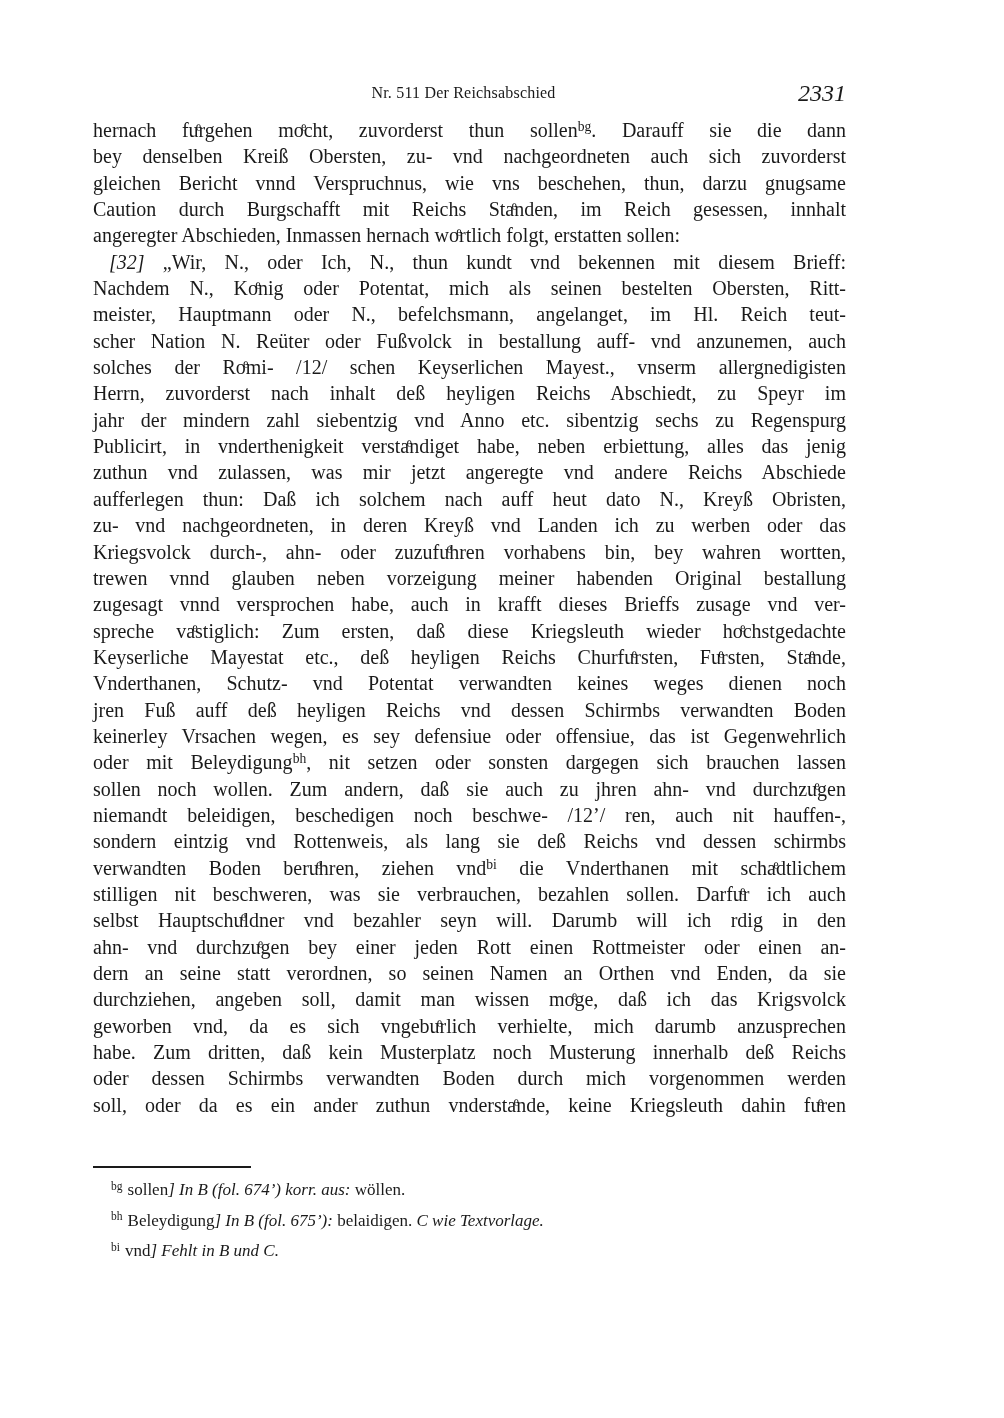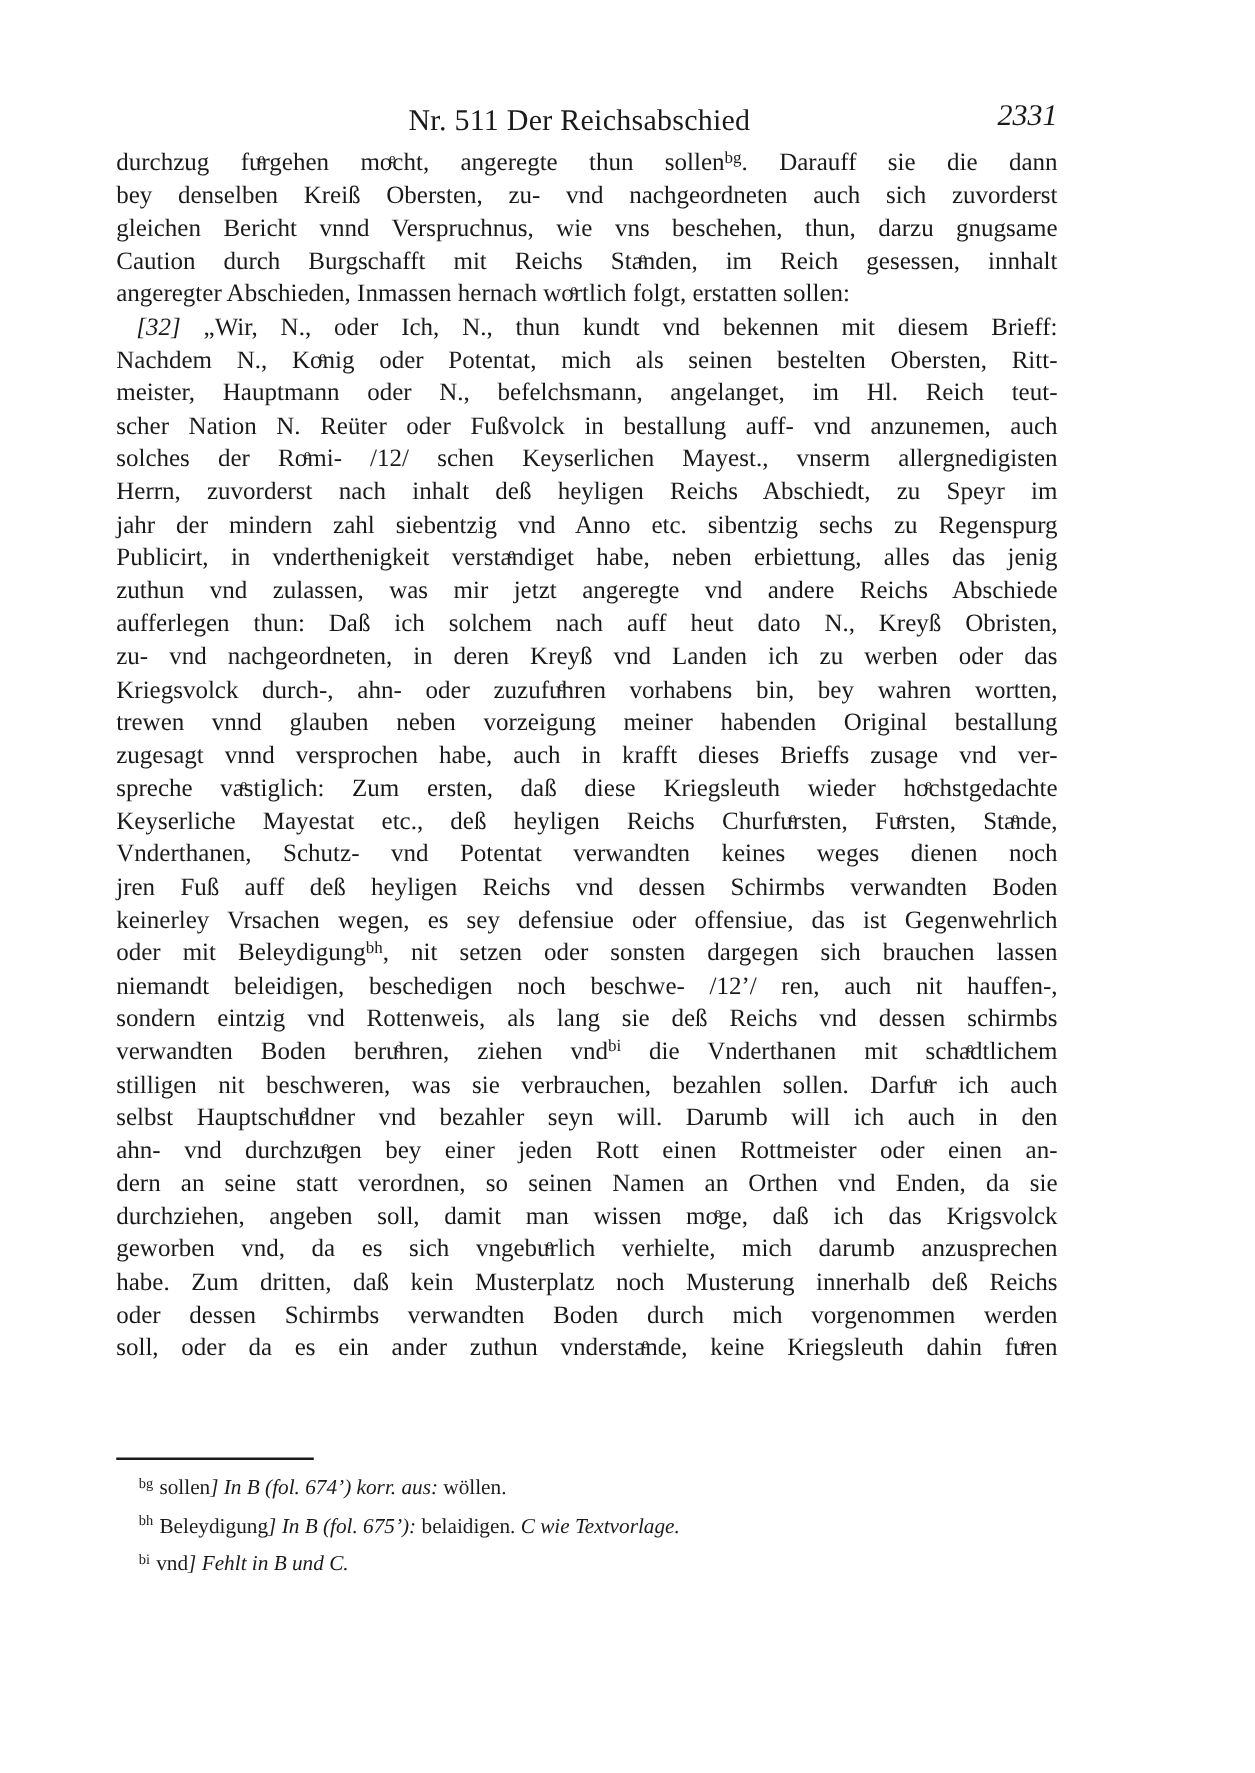--- a/index.html
+++ b/index.html
@@ -21,21 +21,21 @@
     top: 84px;
     width: 753px;
     height: 30px;
   }
   .header-title {
     position: absolute;
     left: 0;
     right: 12px;
     top: 0;
     text-align: center;
-    font-size: 24px;
+    font-size: 16px;
     letter-spacing: 0.2px;
     white-space: nowrap;
   }
   .page-number {
     position: absolute;
     right: 0;
     top: -4px;
     font-size: 24px;
     font-style: italic;
   }
@@ -96,21 +96,21 @@
 </style>
 </head>
 <body>
 
 <div class="page-header">
   <div class="header-title">Nr. 511 Der Reichsabschied</div>
   <div class="page-number">2331</div>
 </div>
 
 <div class="text-block">
-    <div class="line"><span>durchzug fuͤrgehen moͤcht, angeregte thun sollen</span><span class="sup">bg</span><span>. Darauff sie die dann</span></div>
+    <div class="line"><span>hernach fuͤrgehen moͤcht, zuvorderst thun sollen</span><span class="sup">bg</span><span>. Darauff sie die dann</span></div>
     <div class="line"><span>bey denselben Kreiß Obersten, zu- vnd nachgeordneten auch sich zuvorderst</span></div>
     <div class="line"><span>gleichen Bericht vnnd Verspruchnus, wie vns beschehen, thun, darzu gnugsame</span></div>
     <div class="line"><span>Caution durch Burgschafft mit Reichs Staͤnden, im Reich gesessen, innhalt</span></div>
     <div class="line short-last"><span>angeregter Abschieden, Inmassen hernach woͤrtlich folgt, erstatten sollen:</span></div>
     <div class="line indent"><span class="it">[32]</span><span> „Wir, N., oder Ich, N., thun kundt vnd bekennen mit diesem Brieff:</span></div>
     <div class="line"><span>Nachdem N., Koͤnig oder Potentat, mich als seinen bestelten Obersten, Ritt-</span></div>
     <div class="line"><span>meister, Hauptmann oder N., befelchsmann, angelanget, im Hl. Reich teut-</span></div>
     <div class="line"><span>scher Nation N. Reüter oder Fußvolck in bestallung auff- vnd anzunemen, auch</span></div>
     <div class="line"><span>solches der Roͤmi- /12/ schen Keyserlichen Mayest., vnserm allergnedigisten</span></div>
     <div class="line"><span>Herrn, zuvorderst nach inhalt deß heyligen Reichs Abschiedt, zu Speyr im</span></div>
@@ -121,25 +121,26 @@
     <div class="line"><span>zu- vnd nachgeordneten, in deren Kreyß vnd Landen ich zu werben oder das</span></div>
     <div class="line"><span>Kriegsvolck durch-, ahn- oder zuzufuͤhren vorhabens bin, bey wahren wortten,</span></div>
     <div class="line"><span>trewen vnnd glauben neben vorzeigung meiner habenden Original bestallung</span></div>
     <div class="line"><span>zugesagt vnnd versprochen habe, auch in krafft dieses Brieffs zusage vnd ver-</span></div>
     <div class="line"><span>spreche vaͤstiglich: Zum ersten, daß diese Kriegsleuth wieder hoͤchstgedachte</span></div>
     <div class="line"><span>Keyserliche Mayestat etc., deß heyligen Reichs Churfuͤrsten, Fuͤrsten, Staͤnde,</span></div>
     <div class="line"><span>Vnderthanen, Schutz- vnd Potentat verwandten keines weges dienen noch</span></div>
     <div class="line"><span>jren Fuß auff deß heyligen Reichs vnd dessen Schirmbs verwandten Boden</span></div>
     <div class="line"><span>keinerley Vrsachen wegen, es sey defensiue oder offensiue, das ist Gegenwehrlich</span></div>
     <div class="line"><span>oder mit Beleydigung</span><span class="sup">bh</span><span>, nit setzen oder sonsten dargegen sich brauchen lassen</span></div>
+    <div class="line"><span>sollen noch wollen. Zum andern, daß sie auch zu jhren ahn- vnd durchzuͤgen</span></div>
     <div class="line"><span>niemandt beleidigen, beschedigen noch beschwe- /12’/ ren, auch nit hauffen-,</span></div>
     <div class="line"><span>sondern eintzig vnd Rottenweis, als lang sie deß Reichs vnd dessen schirmbs</span></div>
     <div class="line"><span>verwandten Boden beruͤhren, ziehen vnd</span><span class="sup">bi</span><span> die Vnderthanen mit schaͤdtlichem</span></div>
     <div class="line"><span>stilligen nit beschweren, was sie verbrauchen, bezahlen sollen. Darfuͤr ich auch</span></div>
-    <div class="line"><span>selbst Hauptschuͤldner vnd bezahler seyn will. Darumb will ich auch in den</span></div>
+    <div class="line"><span>selbst Hauptschuͤldner vnd bezahler seyn will. Darumb will ich rdig in den</span></div>
     <div class="line"><span>ahn- vnd durchzuͤgen bey einer jeden Rott einen Rottmeister oder einen an-</span></div>
     <div class="line"><span>dern an seine statt verordnen, so seinen Namen an Orthen vnd Enden, da sie</span></div>
     <div class="line"><span>durchziehen, angeben soll, damit man wissen moͤge, daß ich das Krigsvolck</span></div>
     <div class="line"><span>geworben vnd, da es sich vngebuͤrlich verhielte, mich darumb anzusprechen</span></div>
     <div class="line"><span>habe. Zum dritten, daß kein Musterplatz noch Musterung innerhalb deß Reichs</span></div>
     <div class="line"><span>oder dessen Schirmbs verwandten Boden durch mich vorgenommen werden</span></div>
     <div class="line"><span>soll, oder da es ein ander zuthun vnderstaͤnde, keine Kriegsleuth dahin fuͤren</span></div>
   </div>
 
 <div class="footnote-rule"></div>

